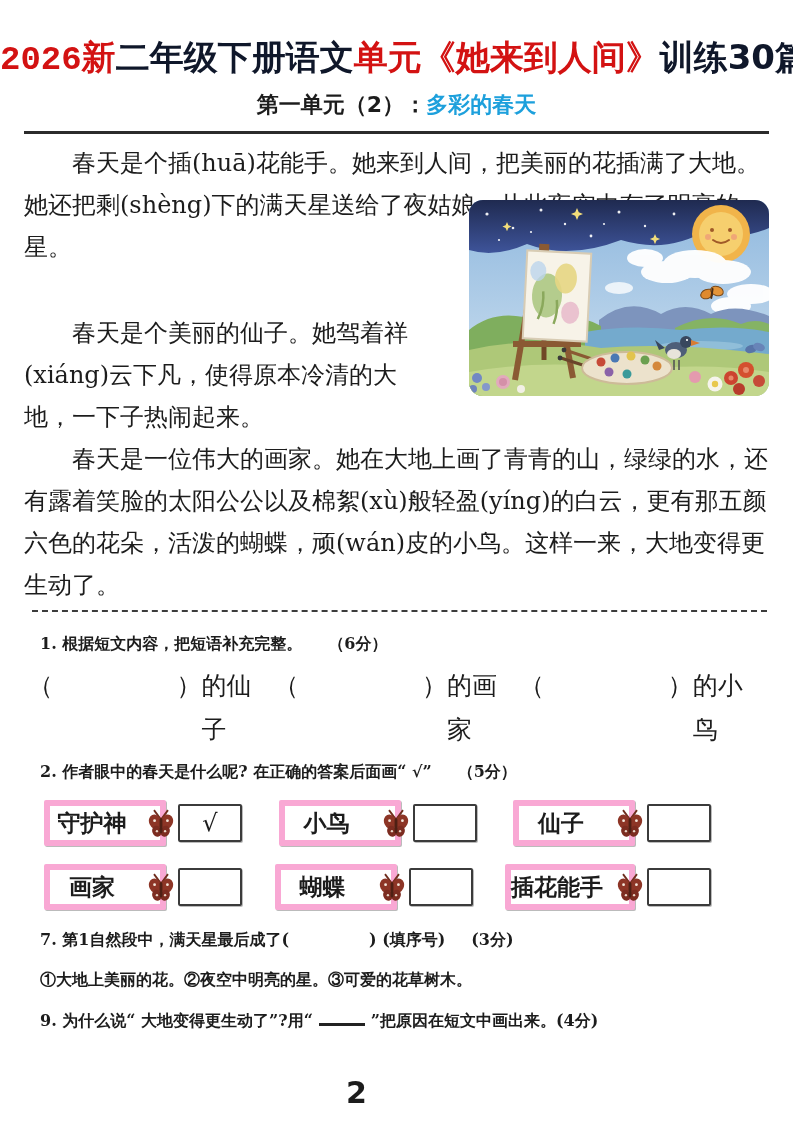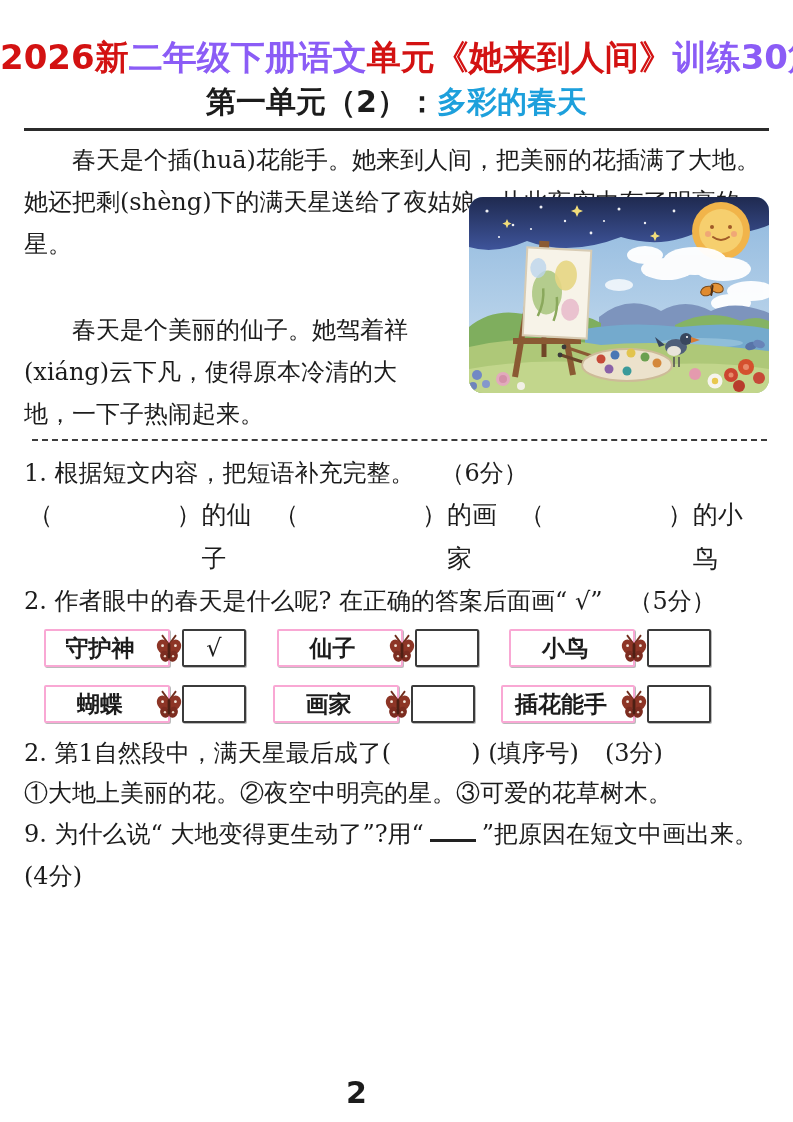--- a/index.html
+++ b/index.html
@@ -16,27 +16,27 @@
   .title{
     padding-top:34px;
     text-align:center;
     font-family:"DejaVu Sans", sans-serif;
     font-weight:bold;
     font-size:34px;
     line-height:46px;
     letter-spacing:0px;
     white-space:nowrap;
   }
-  .title .red{color:#d31212;}
-  .title .black{color:#8b5cf6;}
+  .title .red{color:#d31212;font-family:Liberation Mono, monospace;}
+  .title .black{color:#0f172a;}
   .subtitle{
     text-align:center;
     font-family:"DejaVu Sans", sans-serif;
     font-weight:bold;
-    font-size:30px;
+    font-size:22px;
     line-height:40px;
     margin-top:2px;
   }
   .subtitle .topic{color:#1da0dc;}
   .top-rule{
     border:none;
     border-top:3px solid #2b2b2b;
     margin:6px 24px 0 24px;
   }
   
@@ -54,44 +54,44 @@
     width:300px;height:196px;
   }
   .illus{width:300px;height:196px;display:block;}
   
   .dashed-divider{
     border:none;
     border-top:2px dashed #3c3c3c;
     margin:4px 26px 0 32px;
   }
   
-  .q{padding:0 24px;font-size:24px;line-height:40px;}
+  .q{padding:0 40px;font-size:16px;line-height:40px;font-weight:bold;}
   .q .score{margin-left:26px;}
   .q1-prompt{margin-top:12px;}
   .q1-line{
     display:flex;justify-content:space-between;
     margin:0 2px;padding:0 26px;
     font-size:25px;line-height:44px;
   }
   .q1-item{display:flex;align-items:baseline;}
   .blank-gap{display:inline-block;width:128px;}
   .paren-gap{display:inline-block;width:80px;}
   
   .opt-row{
     display:flex;justify-content:space-between;
     margin:8px 82px 0 44px;
   }
   .opt-row.second{margin-top:18px;}
   .opt-group{display:flex;align-items:center;}
   .label-box{
     position:relative;
-    border:2px solid #f9a8d4;border-radius:2px;
+    border:6px solid #f9a8d4;border-radius:2px;
     height:34px;min-width:84px;
     display:flex;align-items:center;justify-content:center;
-    padding:0 26px 0 12px;
+    padding:0 26px 0 0;
     font-size:23px;font-weight:600;
     background:#fff;
     box-shadow:1px 1px 0 #bbb;
   }
   .bf-icon{
     position:absolute;right:-14px;top:50%;
     width:26px;height:28px;
     transform:translateY(-50%);
   }
   .answer-box{
@@ -143,20 +143,21 @@
     <span class="red">2026新</span><span class="black">二年级下册语文</span><span class="red">单元《她来到人间》</span><span class="black">训练30篇</span>
   </div>
   <div class="subtitle">
     <span>第一单元（2）：</span><span class="topic">多彩的春天</span>
   </div>
   <hr class="top-rule">
 
   <div class="passage">
     <p>春天是个插(huā)花能手。她来到人间，把美丽的花插满了大地。她还把剩(shèng)下的满天星送给了夜姑娘，从此夜空中有了明亮的星。</p>
     <p class="narrow">春天是个美丽的仙子。她驾着祥(xiáng)云下凡，使得原本冷清的大地，一下子热闹起来。</p>
+    <p>春天是一位伟大的画家。她在大地上画了青青的山，绿绿的水，还有露着笑脸的太阳公公以及棉絮(xù)般轻盈(yíng)的白云，更有那五颜六色的花朵，活泼的蝴蝶，顽(wán)皮的小鸟。这样一来，大地变得更生动了。</p>
 
     <div class="illus-wrap">
       <svg class="illus" viewBox="0 0 300 196">
         <defs>
           <clipPath id="rc">
               <rect x="0" y="0" width="300" height="196" rx="14"></rect>
             </clipPath>
           <linearGradient id="daysky" x1="0" y1="0" x2="0" y2="1">
             <stop offset="0" stop-color="#8fb8de"></stop>
               <stop offset="1" stop-color="#cde0f0"></stop>
@@ -321,69 +322,69 @@
       <span class="label-box">
         <span>守护神</span>
         <svg class="bf-icon" viewBox="0 0 22 24">
             <use href="#bf"></use>
           </svg>
       </span>
       <span class="answer-box">√</span>
     </span>
     <span class="opt-group">
       <span class="label-box">
+        <span>小鸟</span>
+        <svg class="bf-icon" viewBox="0 0 22 24">
+            <use href="#bf"></use>
+          </svg>
+      </span>
+      <span class="answer-box"></span>
+    </span>
+    <span class="opt-group">
+      <span class="label-box">
         <span>仙子</span>
         <svg class="bf-icon" viewBox="0 0 22 24">
             <use href="#bf"></use>
           </svg>
       </span>
       <span class="answer-box"></span>
     </span>
-    <span class="opt-group">
-      <span class="label-box">
-        <span>小鸟</span>
-        <svg class="bf-icon" viewBox="0 0 22 24">
-            <use href="#bf"></use>
-          </svg>
-      </span>
-      <span class="answer-box"></span>
-    </span>
   </div>
   <div class="opt-row second">
     <span class="opt-group">
       <span class="label-box">
+        <span>画家</span>
+        <svg class="bf-icon" viewBox="0 0 22 24">
+            <use href="#bf"></use>
+          </svg>
+      </span>
+      <span class="answer-box"></span>
+    </span>
+    <span class="opt-group">
+      <span class="label-box">
         <span>蝴蝶</span>
         <svg class="bf-icon" viewBox="0 0 22 24">
             <use href="#bf"></use>
           </svg>
       </span>
       <span class="answer-box"></span>
     </span>
     <span class="opt-group">
       <span class="label-box">
-        <span>画家</span>
-        <svg class="bf-icon" viewBox="0 0 22 24">
-            <use href="#bf"></use>
-          </svg>
-      </span>
-      <span class="answer-box"></span>
-    </span>
-    <span class="opt-group">
-      <span class="label-box">
         <span>插花能手</span>
         <svg class="bf-icon" viewBox="0 0 22 24">
             <use href="#bf"></use>
           </svg>
       </span>
       <span class="answer-box"></span>
     </span>
   </div>
 
   <div class="q q3-prompt">
-    <span>2. 第1自然段中，满天星最后成了(</span><span class="paren-gap"></span><span>) (填序号)</span><span class="score">(3分)</span>
+    <span>7. 第1自然段中，满天星最后成了(</span><span class="paren-gap"></span><span>) (填序号)</span><span class="score">(3分)</span>
   </div>
   <div class="q">①大地上美丽的花。②夜空中明亮的星。③可爱的花草树木。</div>
 
   <div class="q q4">
     <span>9. 为什么说“ 大地变得更生动了”?用“</span><span class="q4-blank"></span><span>”把原因在短文中画出来。(4分)</span>
   </div>
 
   <div class="page-num">2</div>
 </div>
 

